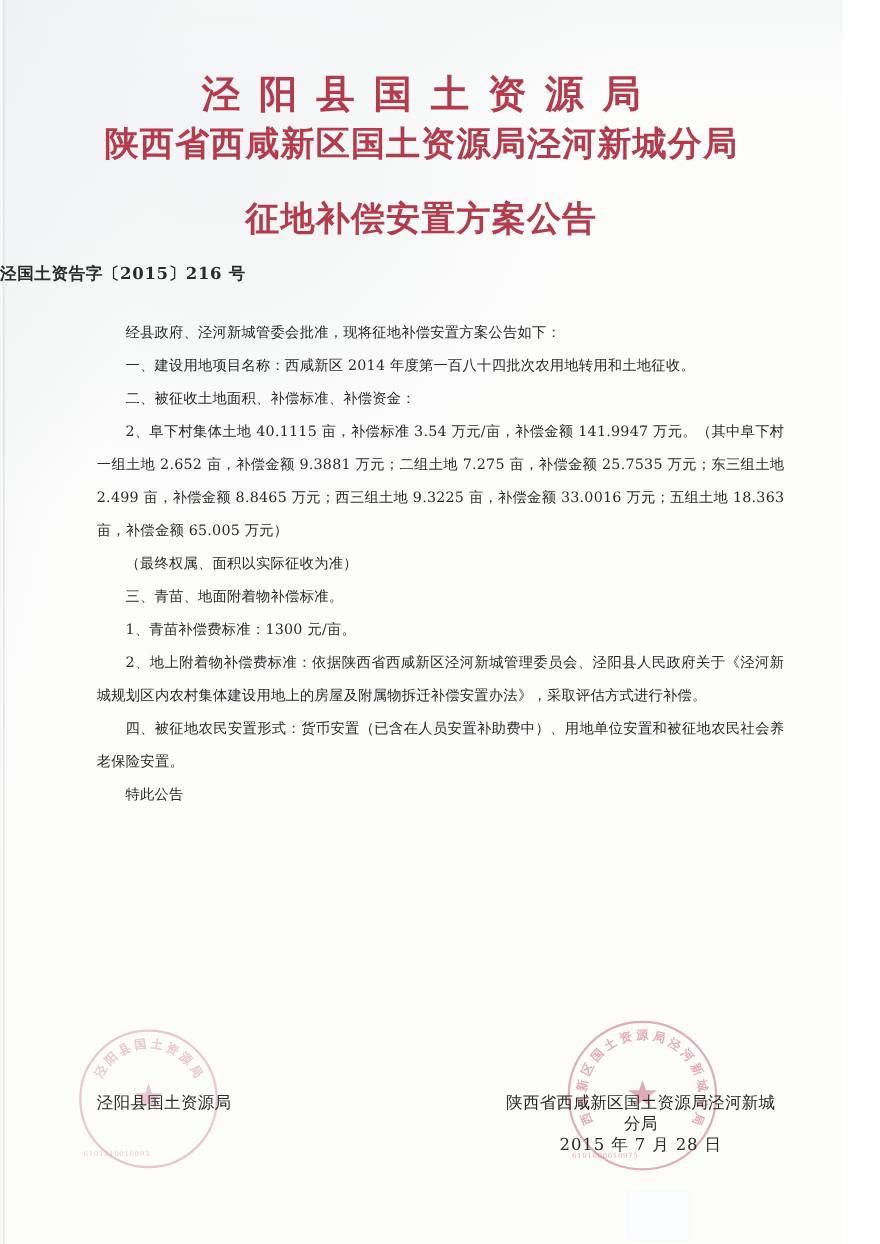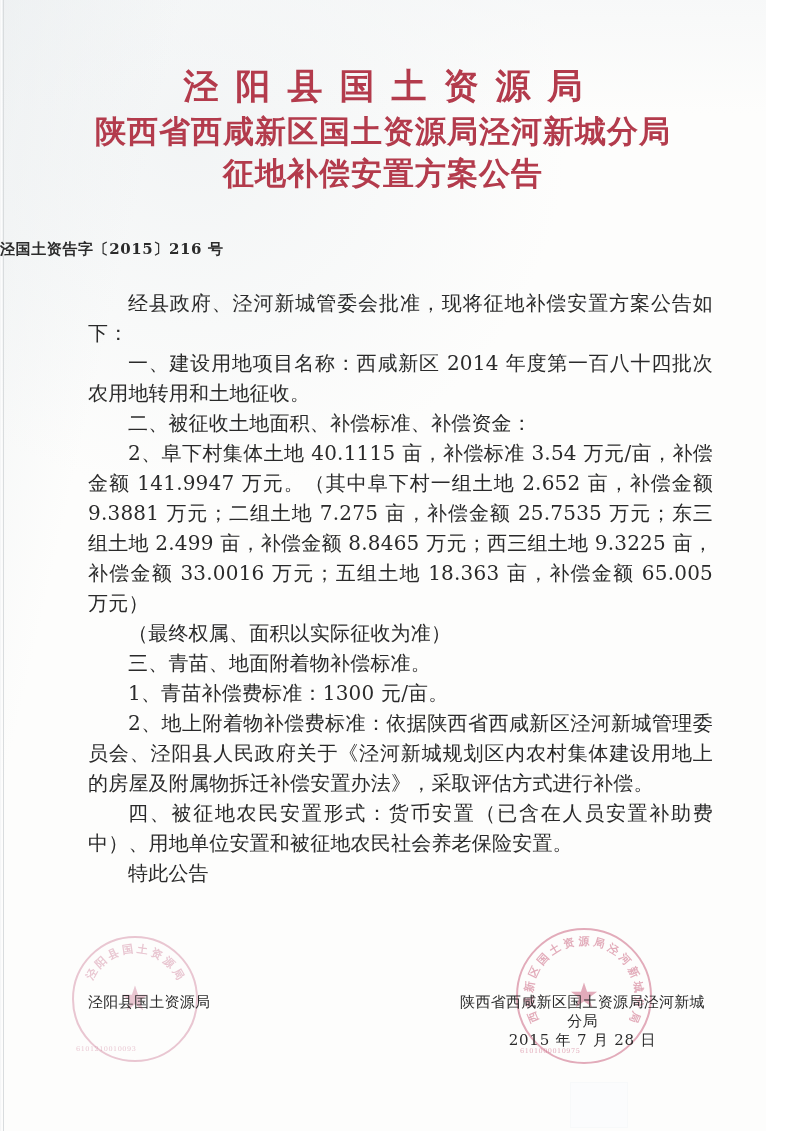--- a/index.html
+++ b/index.html
@@ -62,20 +62,21 @@
     letter-spacing: 1px;
     line-height: 42px;
     white-space: nowrap;
   }
   .title-line3 {
     font-size: 31px;
     font-weight: bold;
     letter-spacing: 1px;
     line-height: 42px;
     white-space: nowrap;
+    margin-top: 26px;
   }
 
   .doc-number {
     position: absolute;
     left: 0; right: 0;
     top: 240px;
     text-align: left;
     font-size: 15px;
     font-weight: bold;
     color: #2b2b2b;
@@ -84,21 +85,21 @@
 
   
   .body-area {
     position: absolute;
     left: 88px;
     top: 288px;
     width: 625px;
     color: #2a2a2a;
   }
   .para {
-    font-size: 20px;
+    font-size: 13px;
     line-height: 30px;
     text-align: justify;
     text-justify: inter-ideograph;
     text-indent: 2em;
     margin: 0;
     letter-spacing: 0.2px;
   }
 
   
   .sign-left {

